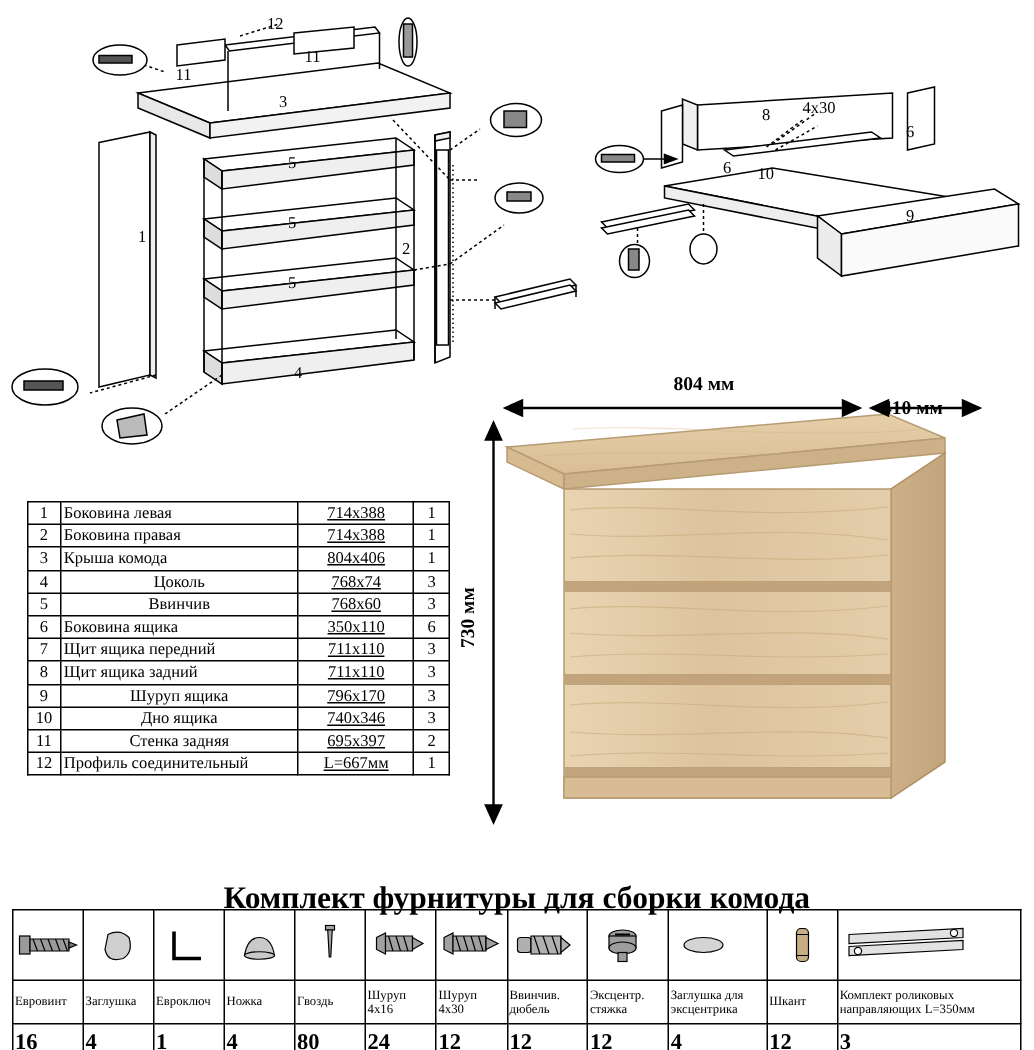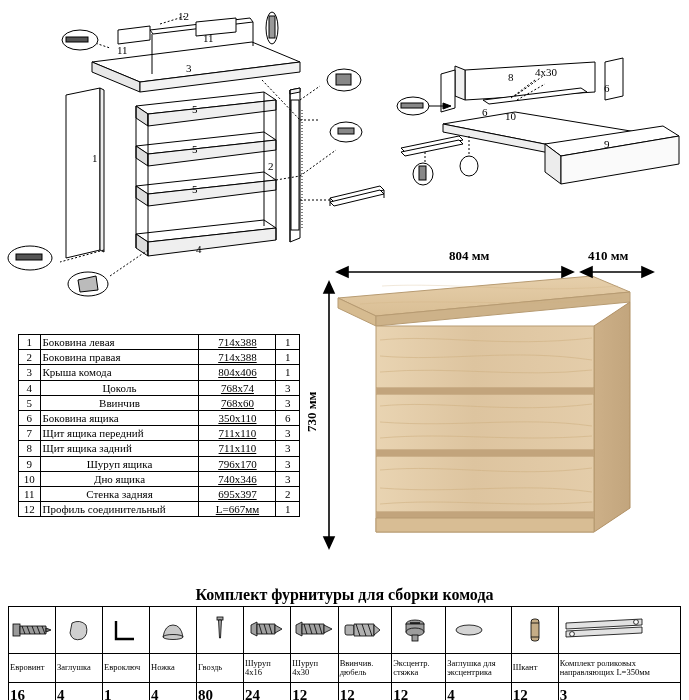--- a/index.html
+++ b/index.html
@@ -24,21 +24,21 @@
   }
   .pt-num{width:16px;text-align:center;}
   .pt-name{width:150px;text-align:left;margin-top:24px;}
   .pt-name.center{text-align:center;}
   .pt-size{width:70px;text-align:center;text-decoration:underline;}
   .pt-qty{width:18px;text-align:center;}
 
   
   .kit-title{
     position:absolute;left:0;top:586px;width:689px;text-align:center;
-    font-size:16px;font-weight:bold;
+    font-size:21px;font-weight:bold;
   }
   .kit-table{
     position:absolute;left:8px;top:606px;width:673px;
     border-collapse:collapse;
   }
   .kit-table td{border:1px solid #000;text-align:left;vertical-align:middle;}
   .kit-icon-cell{height:44px;}
   .kit-label{font-size:8.5px;line-height:9.5px;height:26px;padding:1px;}
   .kit-qty{font-size:15px;font-weight:bold;height:22px;}
 
@@ -349,21 +349,21 @@
       <polygon points="266,24 277,19 277,29"></polygon>
       <polygon points="338,24 327,19 327,29"></polygon>
 
       <line x1="14" y1="34" x2="14" y2="300"></line>
       <polygon points="14,34 9,45 19,45"></polygon>
       <polygon points="14,300 9,289 19,289"></polygon>
     </g>
   </svg>
 
   <div class="dim-label" style="left:449px;top:248px;">804 мм</div>
-  <div class="dim-label" style="left:588px;top:248px;">410 мм</div>
+  <div class="dim-label" style="left:588px;top:264px;">410 мм</div>
   <div class="dim-vert" style="left:304px;top:432px;">730 мм</div>
 
   <div class="kit-title">Комплект фурнитуры для сборки комода</div>
 
   <table class="kit-table">
     <tbody>
         <tr>
       <td class="kit-icon-cell">
         <svg width="44" height="38" viewBox="0 0 44 38">
               <g stroke="#000" fill="#9a9a9a" stroke-width="0.8">

